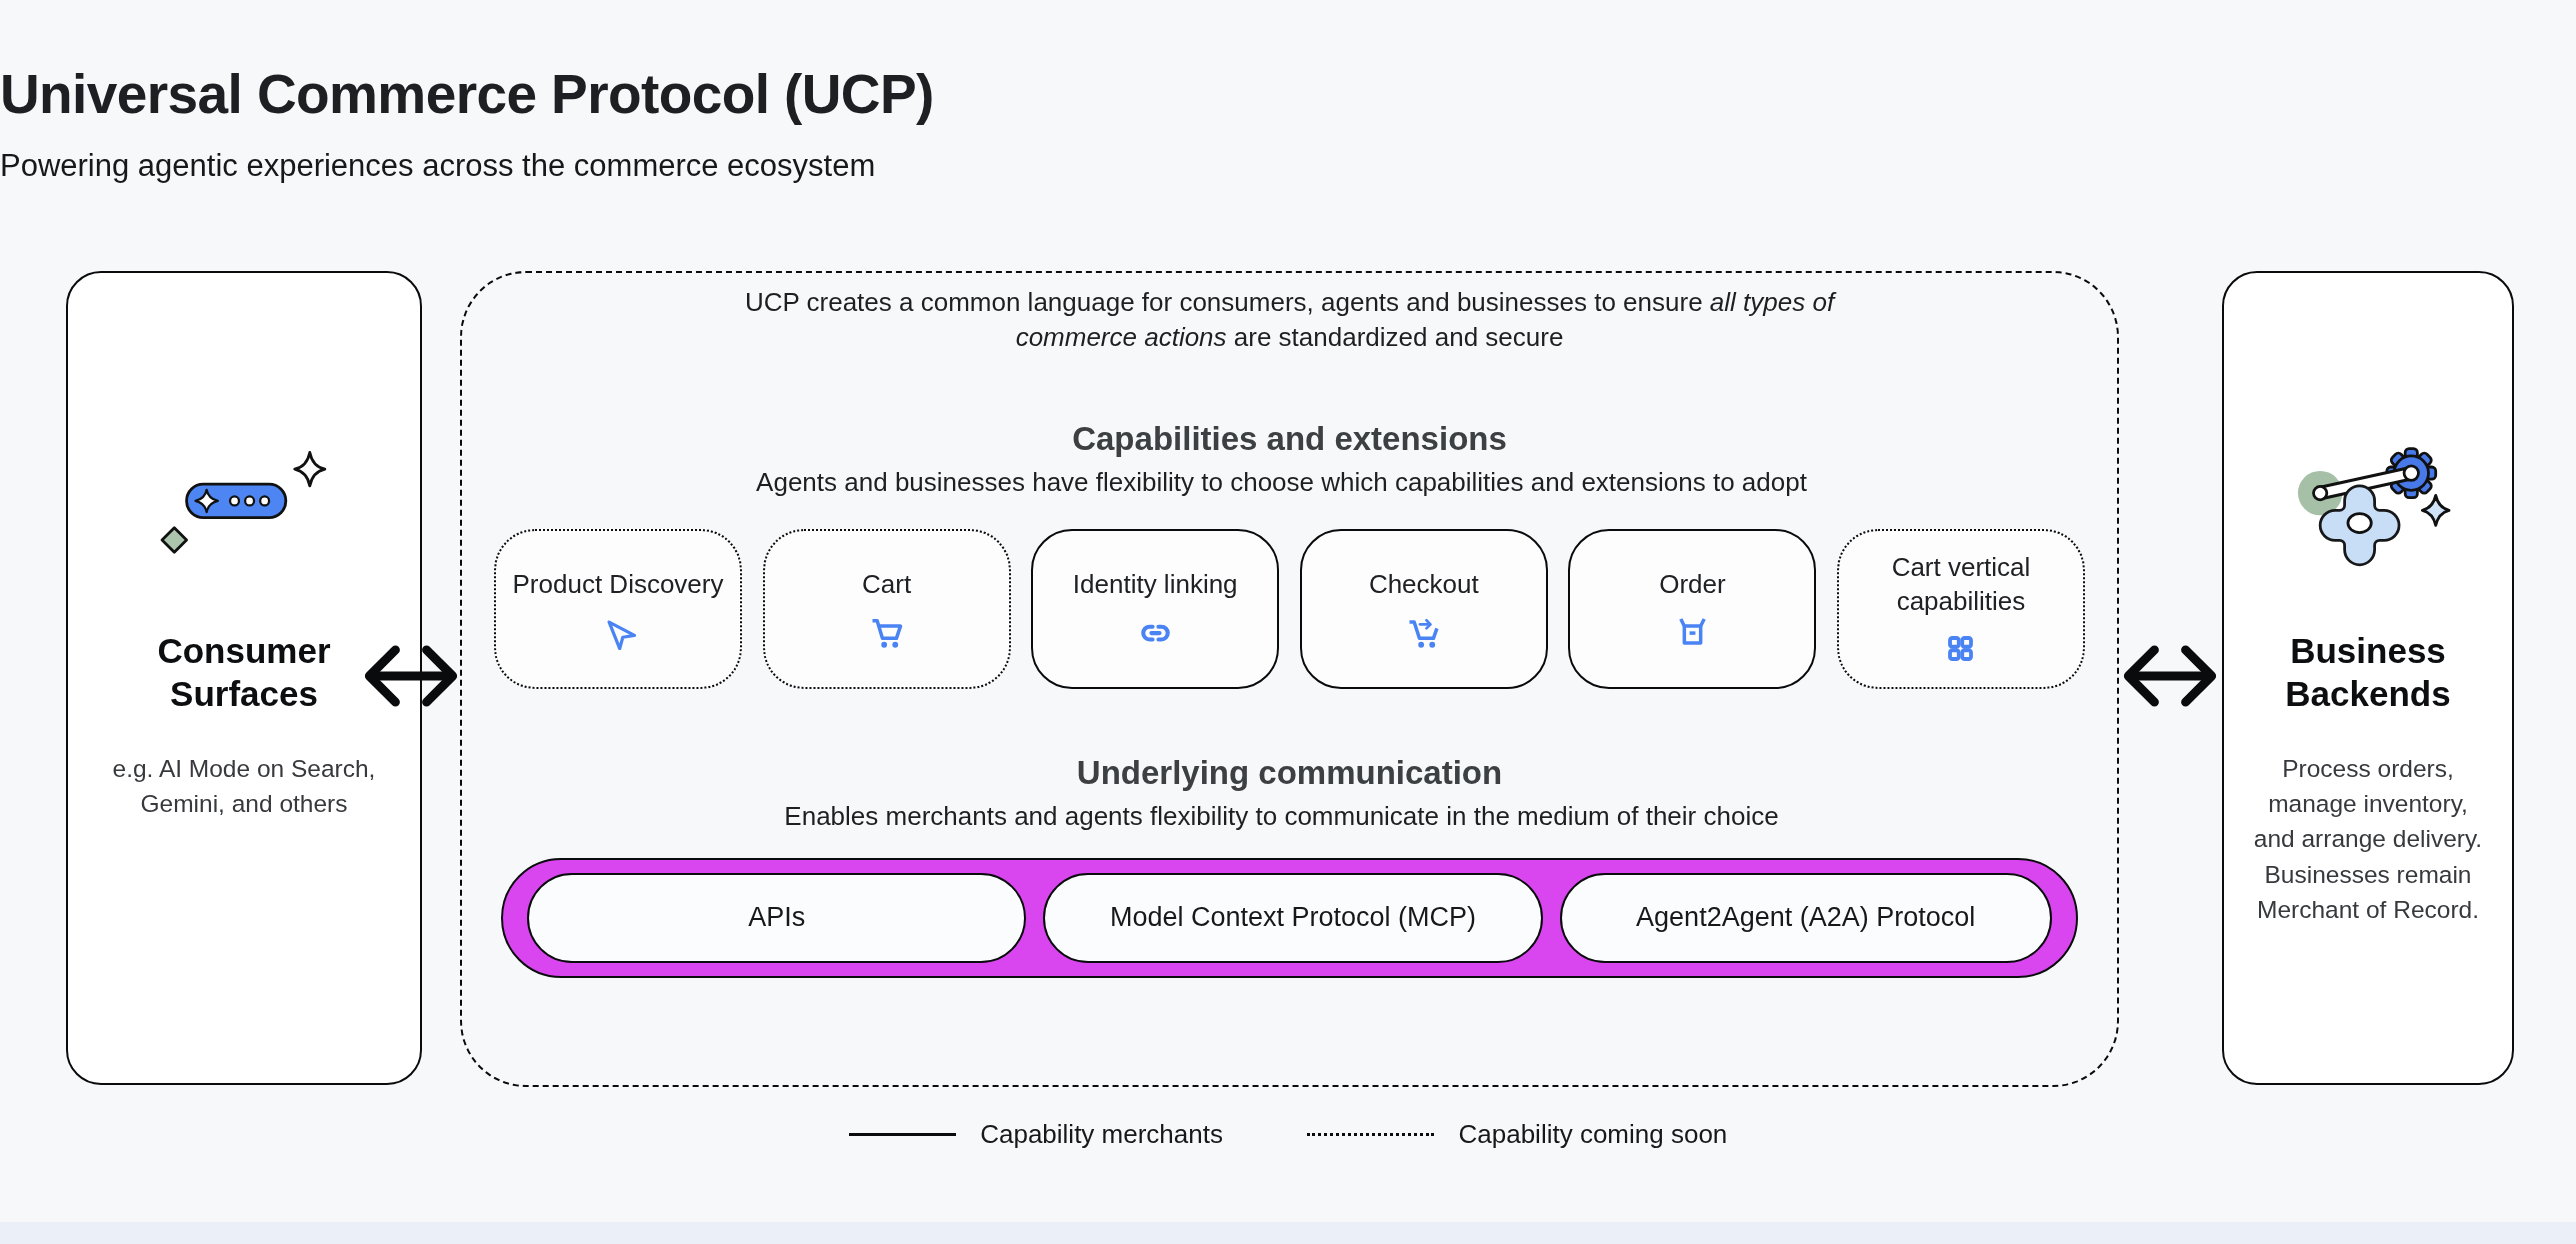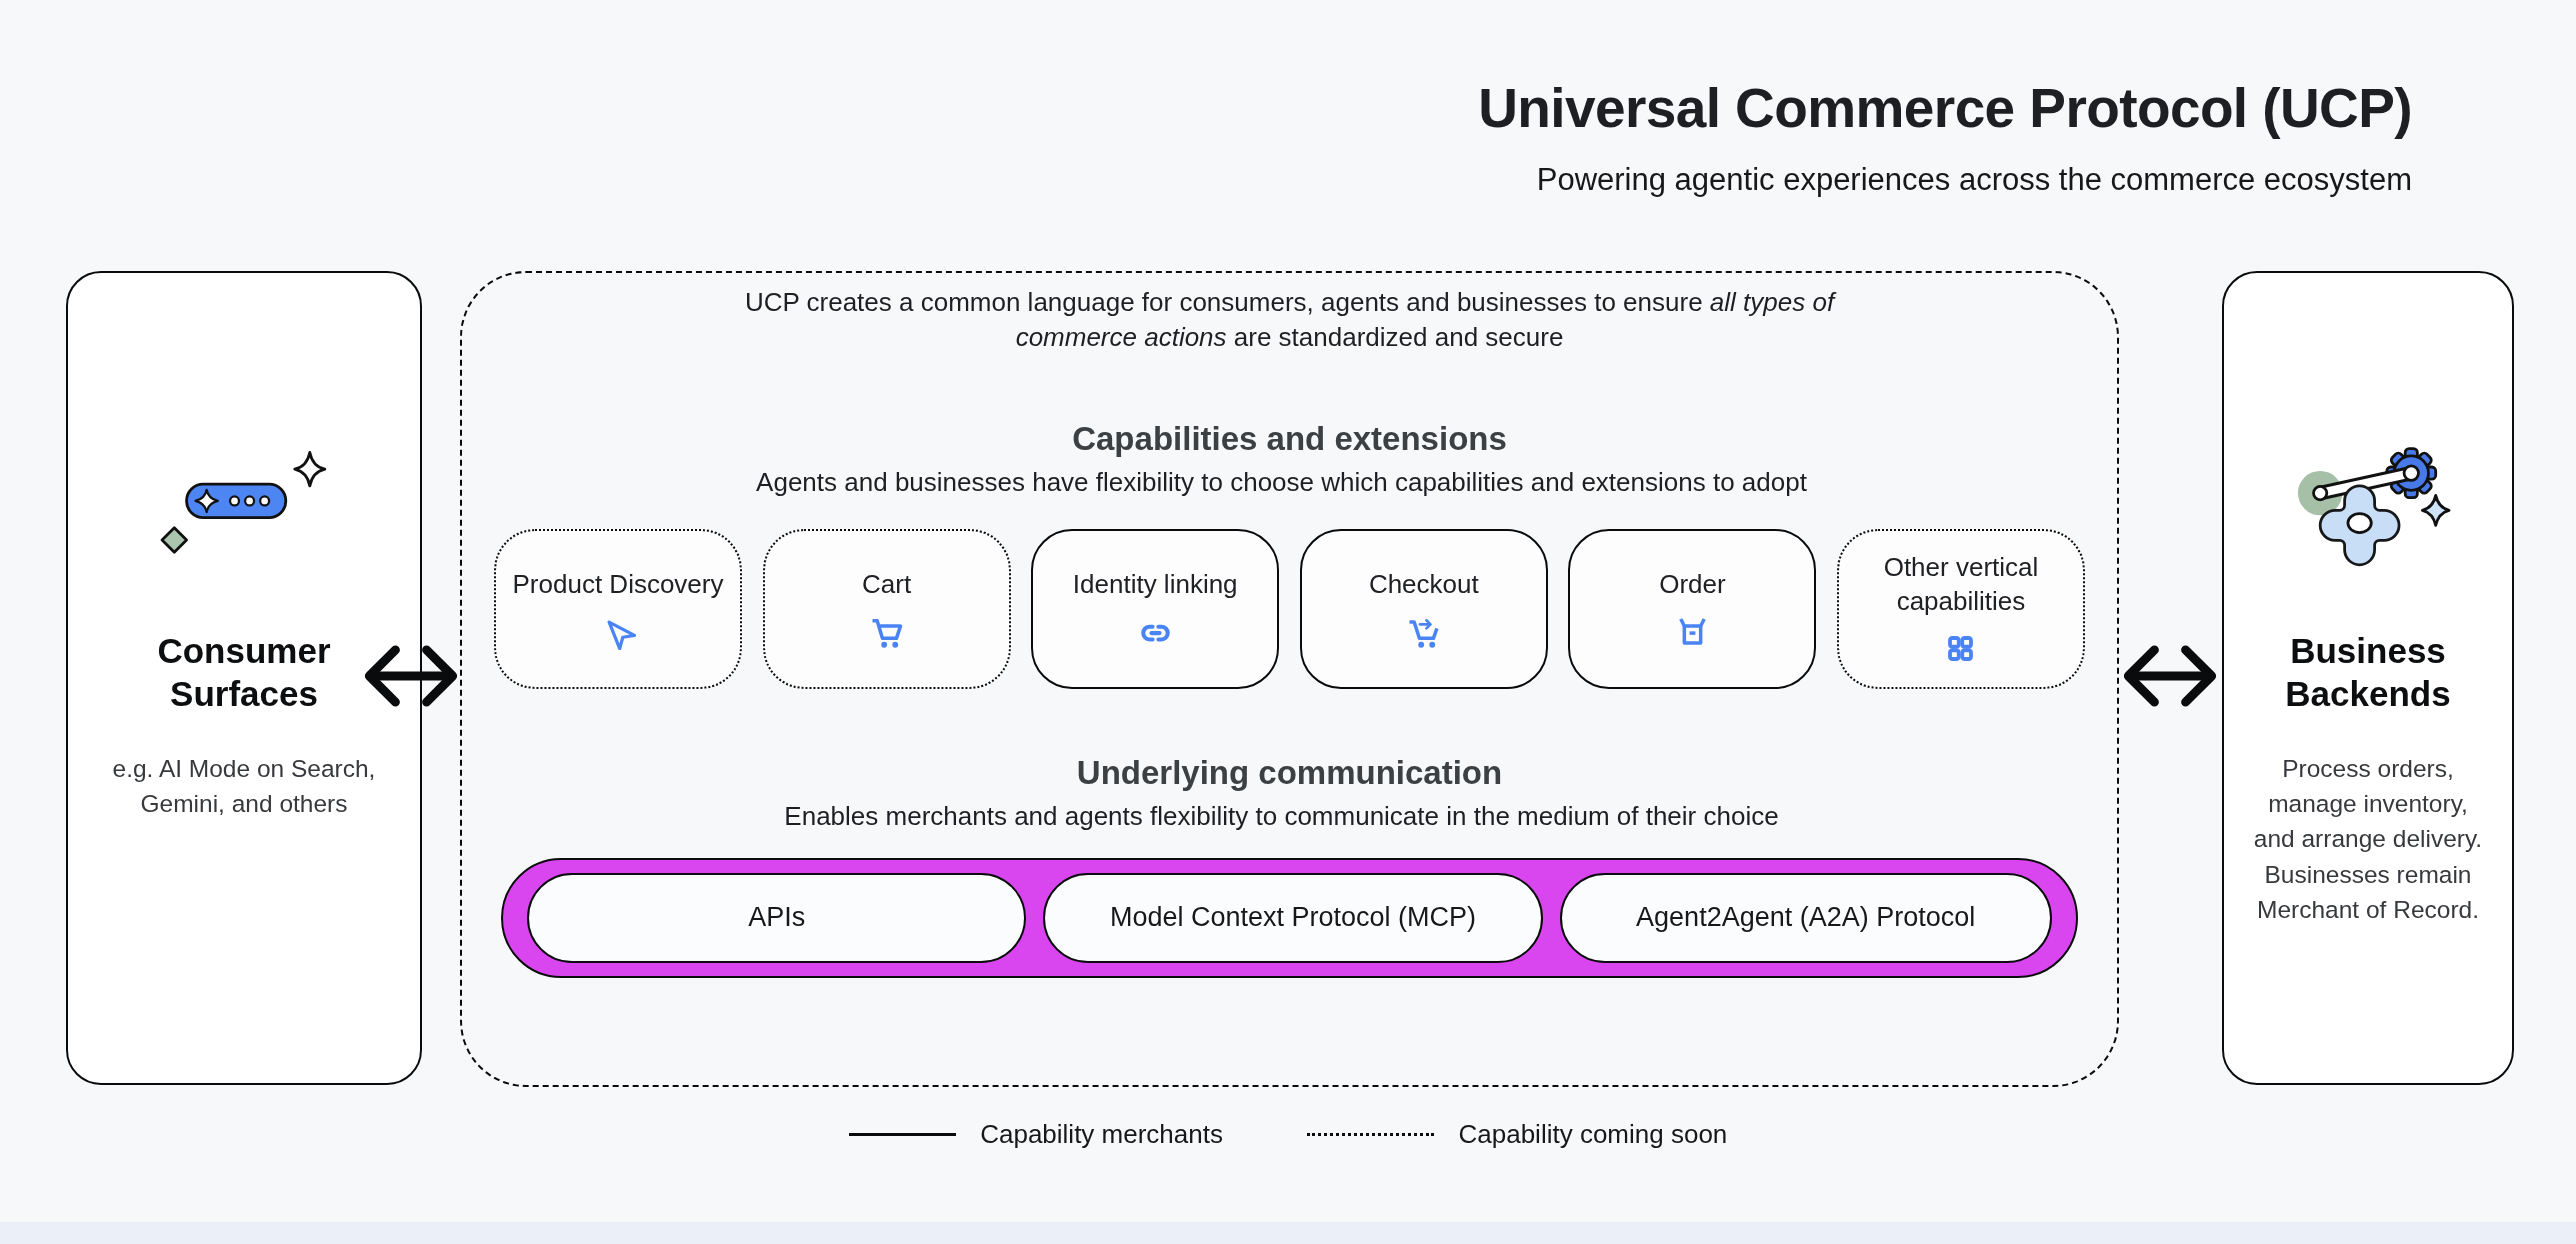--- a/index.html
+++ b/index.html
@@ -3,21 +3,21 @@
 <meta charset="utf-8">
 <style>
   html,body{margin:0;padding:0;}
   body{
     width:2576px;height:1245px;position:relative;overflow:hidden;
     background:#f7f8fa;
     font-family:"Liberation Sans","DejaVu Sans",sans-serif;
     color:#202124;
   }
   
-  .hero{position:absolute;top:76px;left:0;width:2412px;text-align:right;}
+  .hero{position:absolute;top:62px;left:0;width:2412px;text-align:left;}
   .hero h1{margin:0;font-size:55px;font-weight:600;letter-spacing:-0.6px;color:#1d1f22;}
   .hero p{margin:22px 0 0 0;font-size:31px;font-weight:400;color:#17181a;}
 
   
   .side-box{
     position:absolute;top:271px;height:814px;background:#ffffff;
     border:2.8px solid #0a0b0c;border-radius:35px;box-sizing:border-box;
     display:flex;flex-direction:column;align-items:center;text-align:center;
   }
   #consumer-box{left:66px;width:356px;}
@@ -181,21 +181,21 @@
             <rect x="16" y="19" width="28" height="29"></rect>
             <line x1="16" y1="19" x2="10" y2="7"></line>
             <line x1="44" y1="19" x2="50" y2="7"></line>
             <line x1="25" y1="31" x2="35" y2="31"></line>
           </g>
         </svg>
       </div>
     </div>
 
     <div class="cap-card coming-soon">
-      <div class="cap-label">Other vertical capabilities</div>
+      <div class="cap-label">Cart vertical capabilities</div>
       <div class="cap-icon">
         <svg width="35" height="35" viewBox="0 0 60 60">
           <g fill="none" stroke="#4a83f3" stroke-width="6.5" stroke-linejoin="round">
             <rect x="12" y="12" width="15" height="15" rx="4"></rect>
             <rect x="33" y="12" width="15" height="15" rx="4"></rect>
             <rect x="12" y="33" width="15" height="15" rx="4"></rect>
             <rect x="33" y="33" width="15" height="15" rx="4"></rect>
           </g>
         </svg>
       </div>

